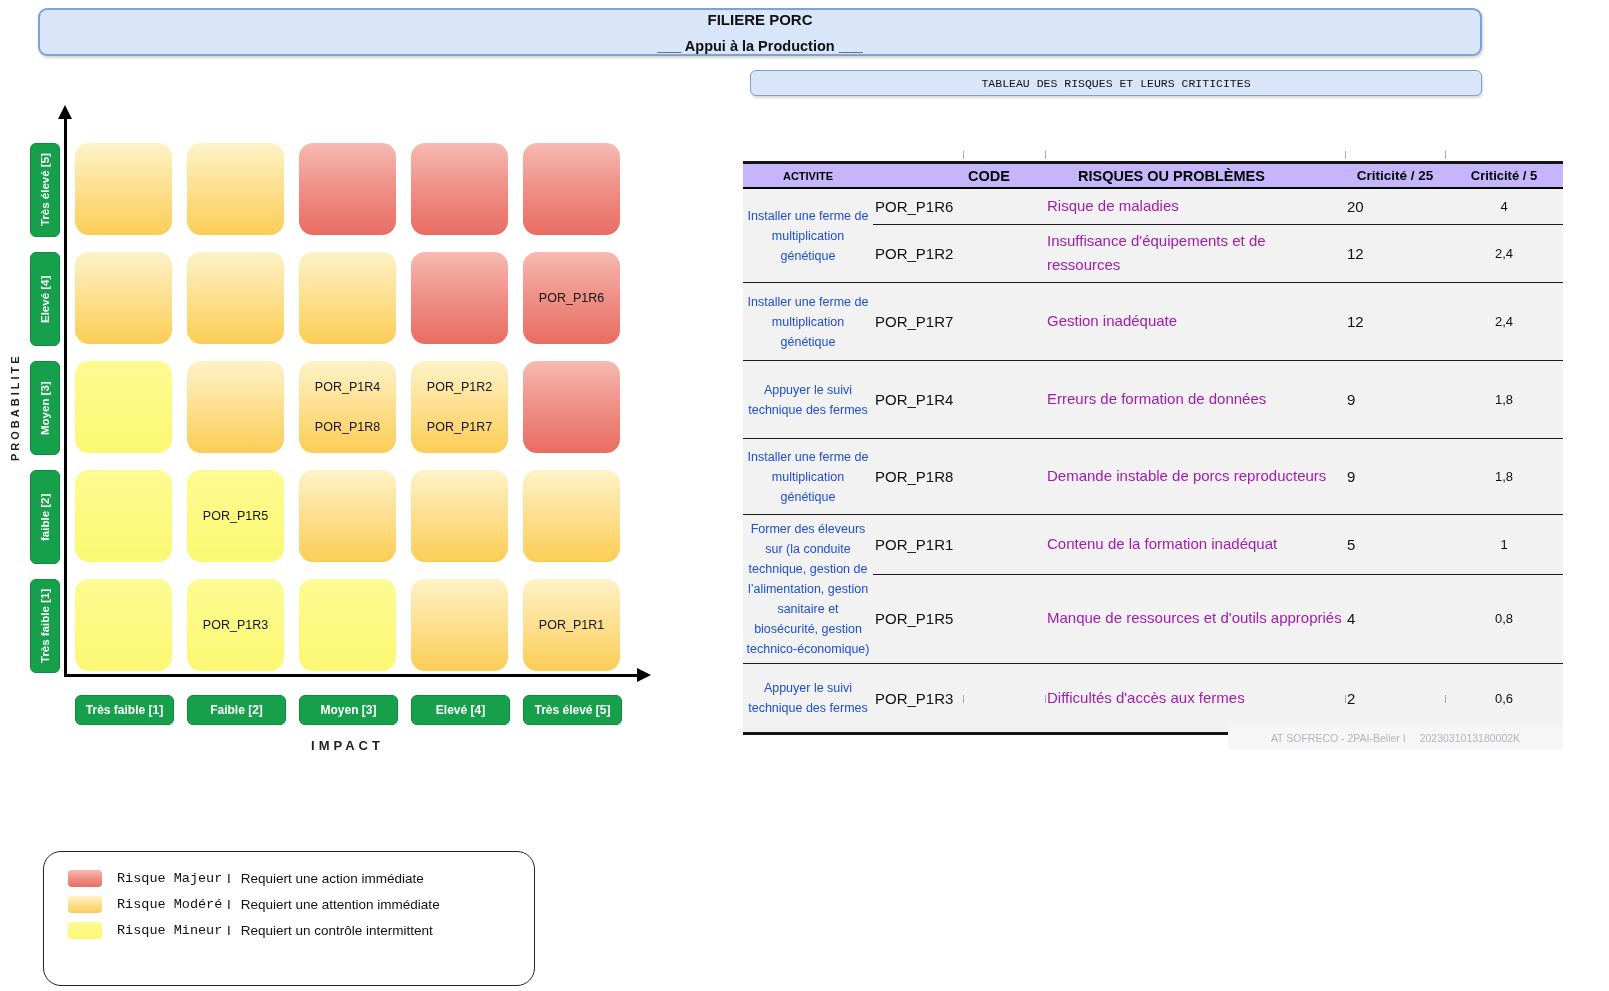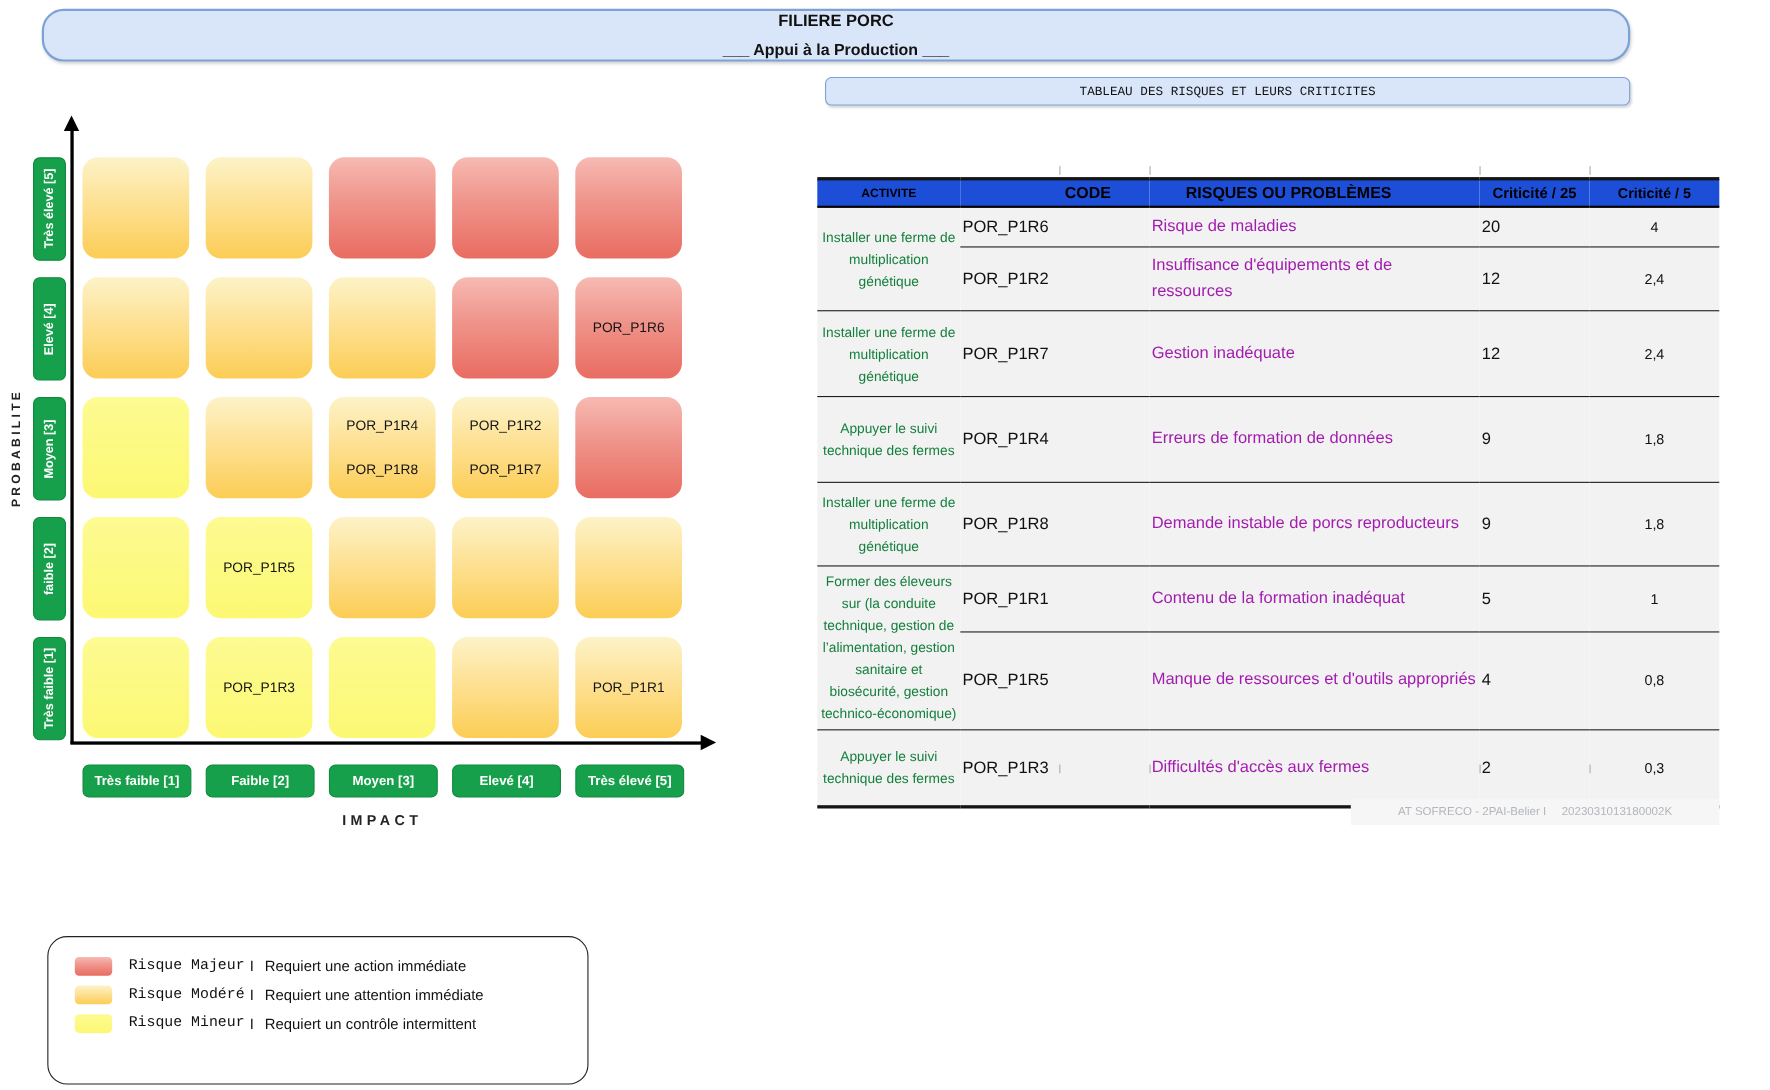--- a/index.html
+++ b/index.html
@@ -1,21 +1,21 @@
 <!DOCTYPE html>
 <html><head>
 <meta charset="utf-8">
 <style>
   html,body{margin:0;padding:0;background:#fff;}
   .page{position:relative;width:1609px;height:991px;background:#ffffff;overflow:hidden;
         font-family:"Liberation Sans",sans-serif;color:#111;}
 
   
   .banner{position:absolute;left:38px;top:8px;width:1440px;height:44px;
-          background:#d9e6f9;border:2px solid #7da2d8;border-radius:20px;
+          background:#d9e6f9;border:2px solid #7da2d8;border-radius:9px;
           box-shadow:1px 2px 3px rgba(0,0,0,.18);
           display:flex;flex-direction:column;align-items:center;justify-content:center;gap:10px;}
   .banner .l1{font-size:15px;font-weight:700;}
   .banner .l2{font-size:14.5px;font-weight:700;}
   .section-hdr{position:absolute;top:70px;height:24px;background:#d9e6f9;
           border:1.5px solid #7da2d8;border-radius:6px;box-shadow:1px 2px 2px rgba(0,0,0,.15);
           display:flex;align-items:center;justify-content:center;font-size:11.5px;color:#111;}
   .sh-left{left:38px;width:653px;}
   .sh-right{left:750px;width:730px;font-family:Liberation Mono, monospace;}
 
@@ -60,30 +60,30 @@
           border:1.5px solid #222;border-radius:18px;background:#fff;padding-top:13px;box-sizing:border-box;}
   .lg-row{display:flex;align-items:center;padding-left:24px;height:26px;}
   .lg-swatch{width:34px;height:17px;border-radius:4px;flex:0 0 auto;}
   .lg-label{margin-left:15px;width:108px;font-size:13.5px;color:#111;font-family:Liberation Mono, monospace;}
   .lg-sep{font-size:13.5px;margin:0 10px 0 2px;color:#111;}
   .lg-desc{font-size:13.5px;color:#111;}
 
   
   .table-wrap{position:absolute;left:743px;top:161px;width:820px;}
   .rtable{border-collapse:collapse;table-layout:fixed;width:820px;}
-  .rtable th{background:#1d4ed8;border-top:3px solid #151515;border-bottom:2px solid #000;
+  .rtable th{background:#c4b5fd;border-top:3px solid #151515;border-bottom:2px solid #000;
              height:23px;padding:0;font-weight:700;color:#000;}
   .rtable td{background:#f2f2f2;border-bottom:1.5px solid #1c1c1c;vertical-align:middle;padding:4px 2px;}
   .rtable tr:last-child td{border-bottom:3px solid #151515;}
   .th-act{font-size:11px;text-align:center;}
   .th-code{font-size:14.5px;text-align:left;padding-left:95px !important;}
   .th-risk{font-size:14.5px;text-align:left;padding-left:33px !important;}
   .th-c25{font-size:13.5px;text-align:center;}
   .th-c5{font-size:13px;text-align:center;}
-  .td-act{font-size:12.5px;text-align:center;line-height:1.6;padding:6px 3px;color:#15803d;}
+  .td-act{font-size:12.5px;text-align:center;line-height:1.6;padding:6px 3px;color:#1d4ed8;}
   .td-code{font-size:15px;padding-left:98px;color:#111;}
   .td-risk{font-size:15px;padding-left:33px;padding-right:10px;line-height:1.65;color:#a21caf;}
   .td-c25{font-size:15px;color:#111;}
   .td-c5{font-size:13px;text-align:center;color:#111;}
   .stub{position:absolute;width:1px;height:8px;background:#a8adb5;}
 
   
   .footer{position:absolute;left:1228px;top:726px;width:335px;height:24px;background:#f6f6f6;
           color:#b2b6bc;font-size:10.5px;display:flex;align-items:center;justify-content:center;gap:14px;}
 </style>
@@ -249,21 +249,21 @@
             <td class="td-code">POR_P1R5</td>
             <td class="td-risk">Manque de ressources et d'outils appropriés</td>
             <td class="td-c25">4</td>
             <td class="td-c5">0,8</td>
           </tr>
           <tr style="height: 70px;">
             <td class="td-act" rowspan="1">Appuyer le suivi technique des fermes</td>
             <td class="td-code">POR_P1R3</td>
             <td class="td-risk">Difficultés d'accès aux fermes</td>
             <td class="td-c25">2</td>
-            <td class="td-c5">0,3</td>
+            <td class="td-c5">0,6</td>
           </tr>
         </tbody>
     </table>
     <div class="stub" style="left:220px;top:534px;"></div>
     <div class="stub" style="left:302px;top:534px;"></div>
     <div class="stub" style="left:602px;top:534px;"></div>
     <div class="stub" style="left:702px;top:534px;"></div>
   </div>
 
   <div class="footer">

